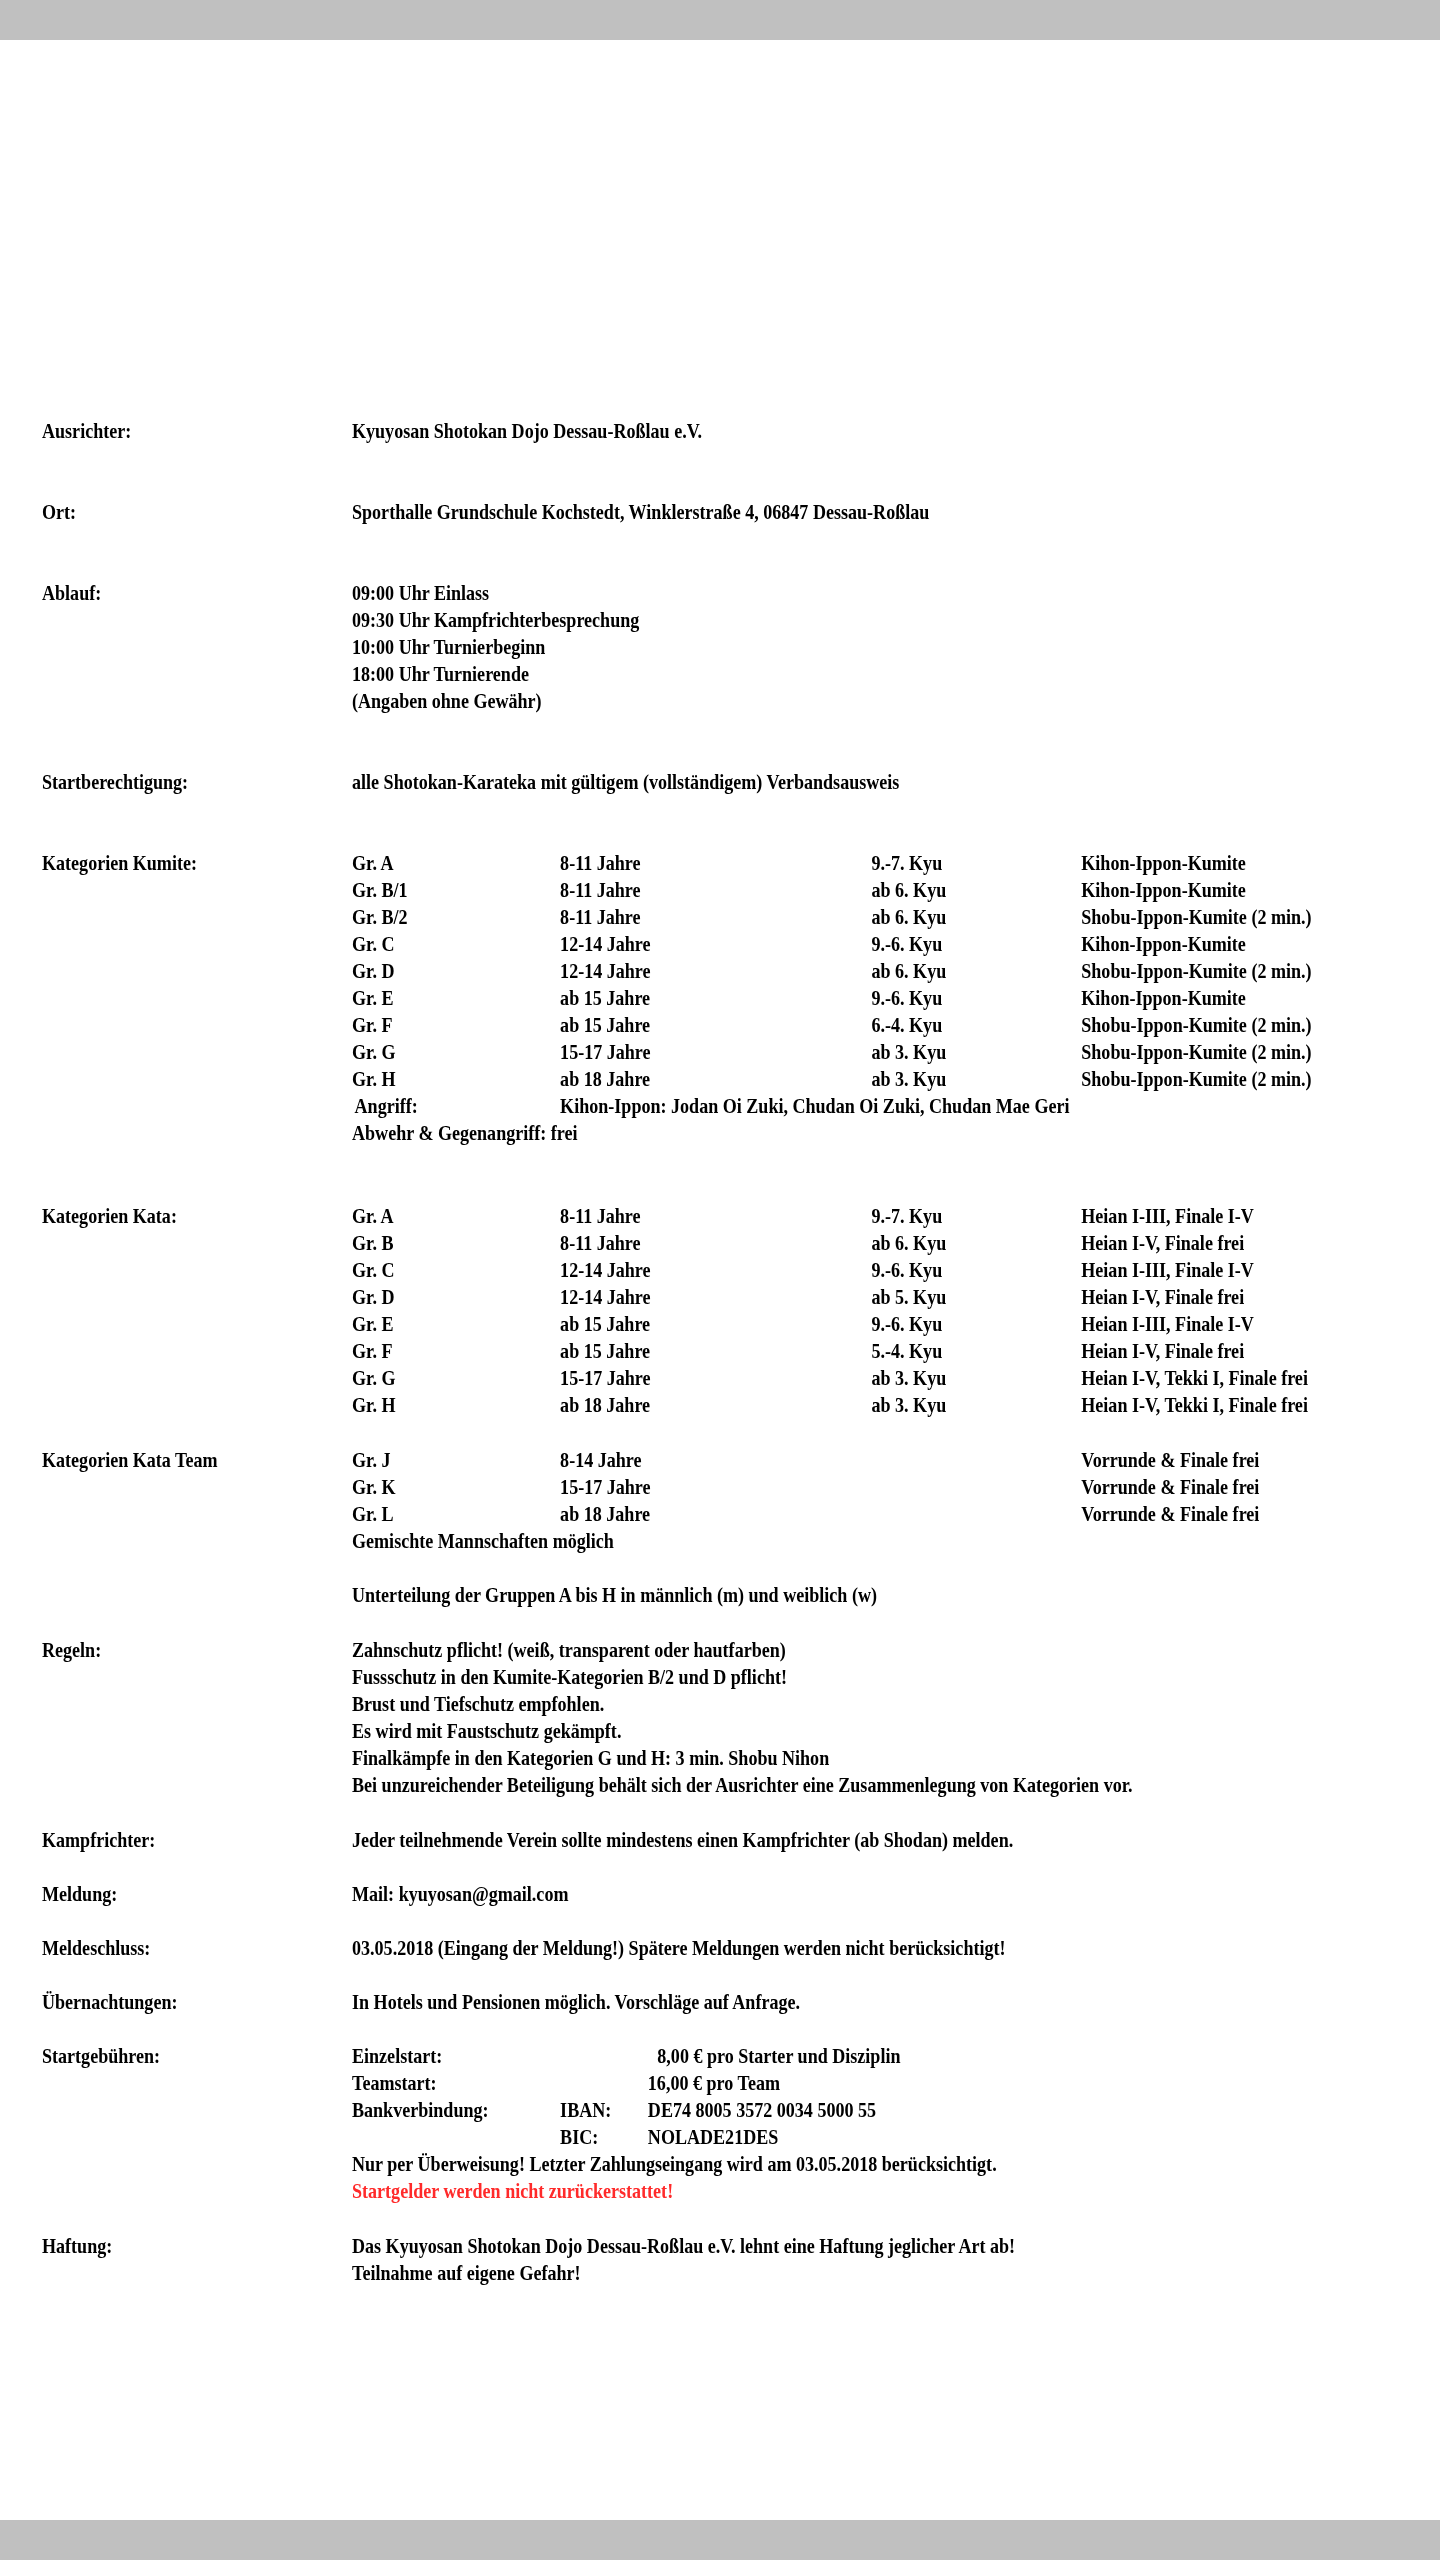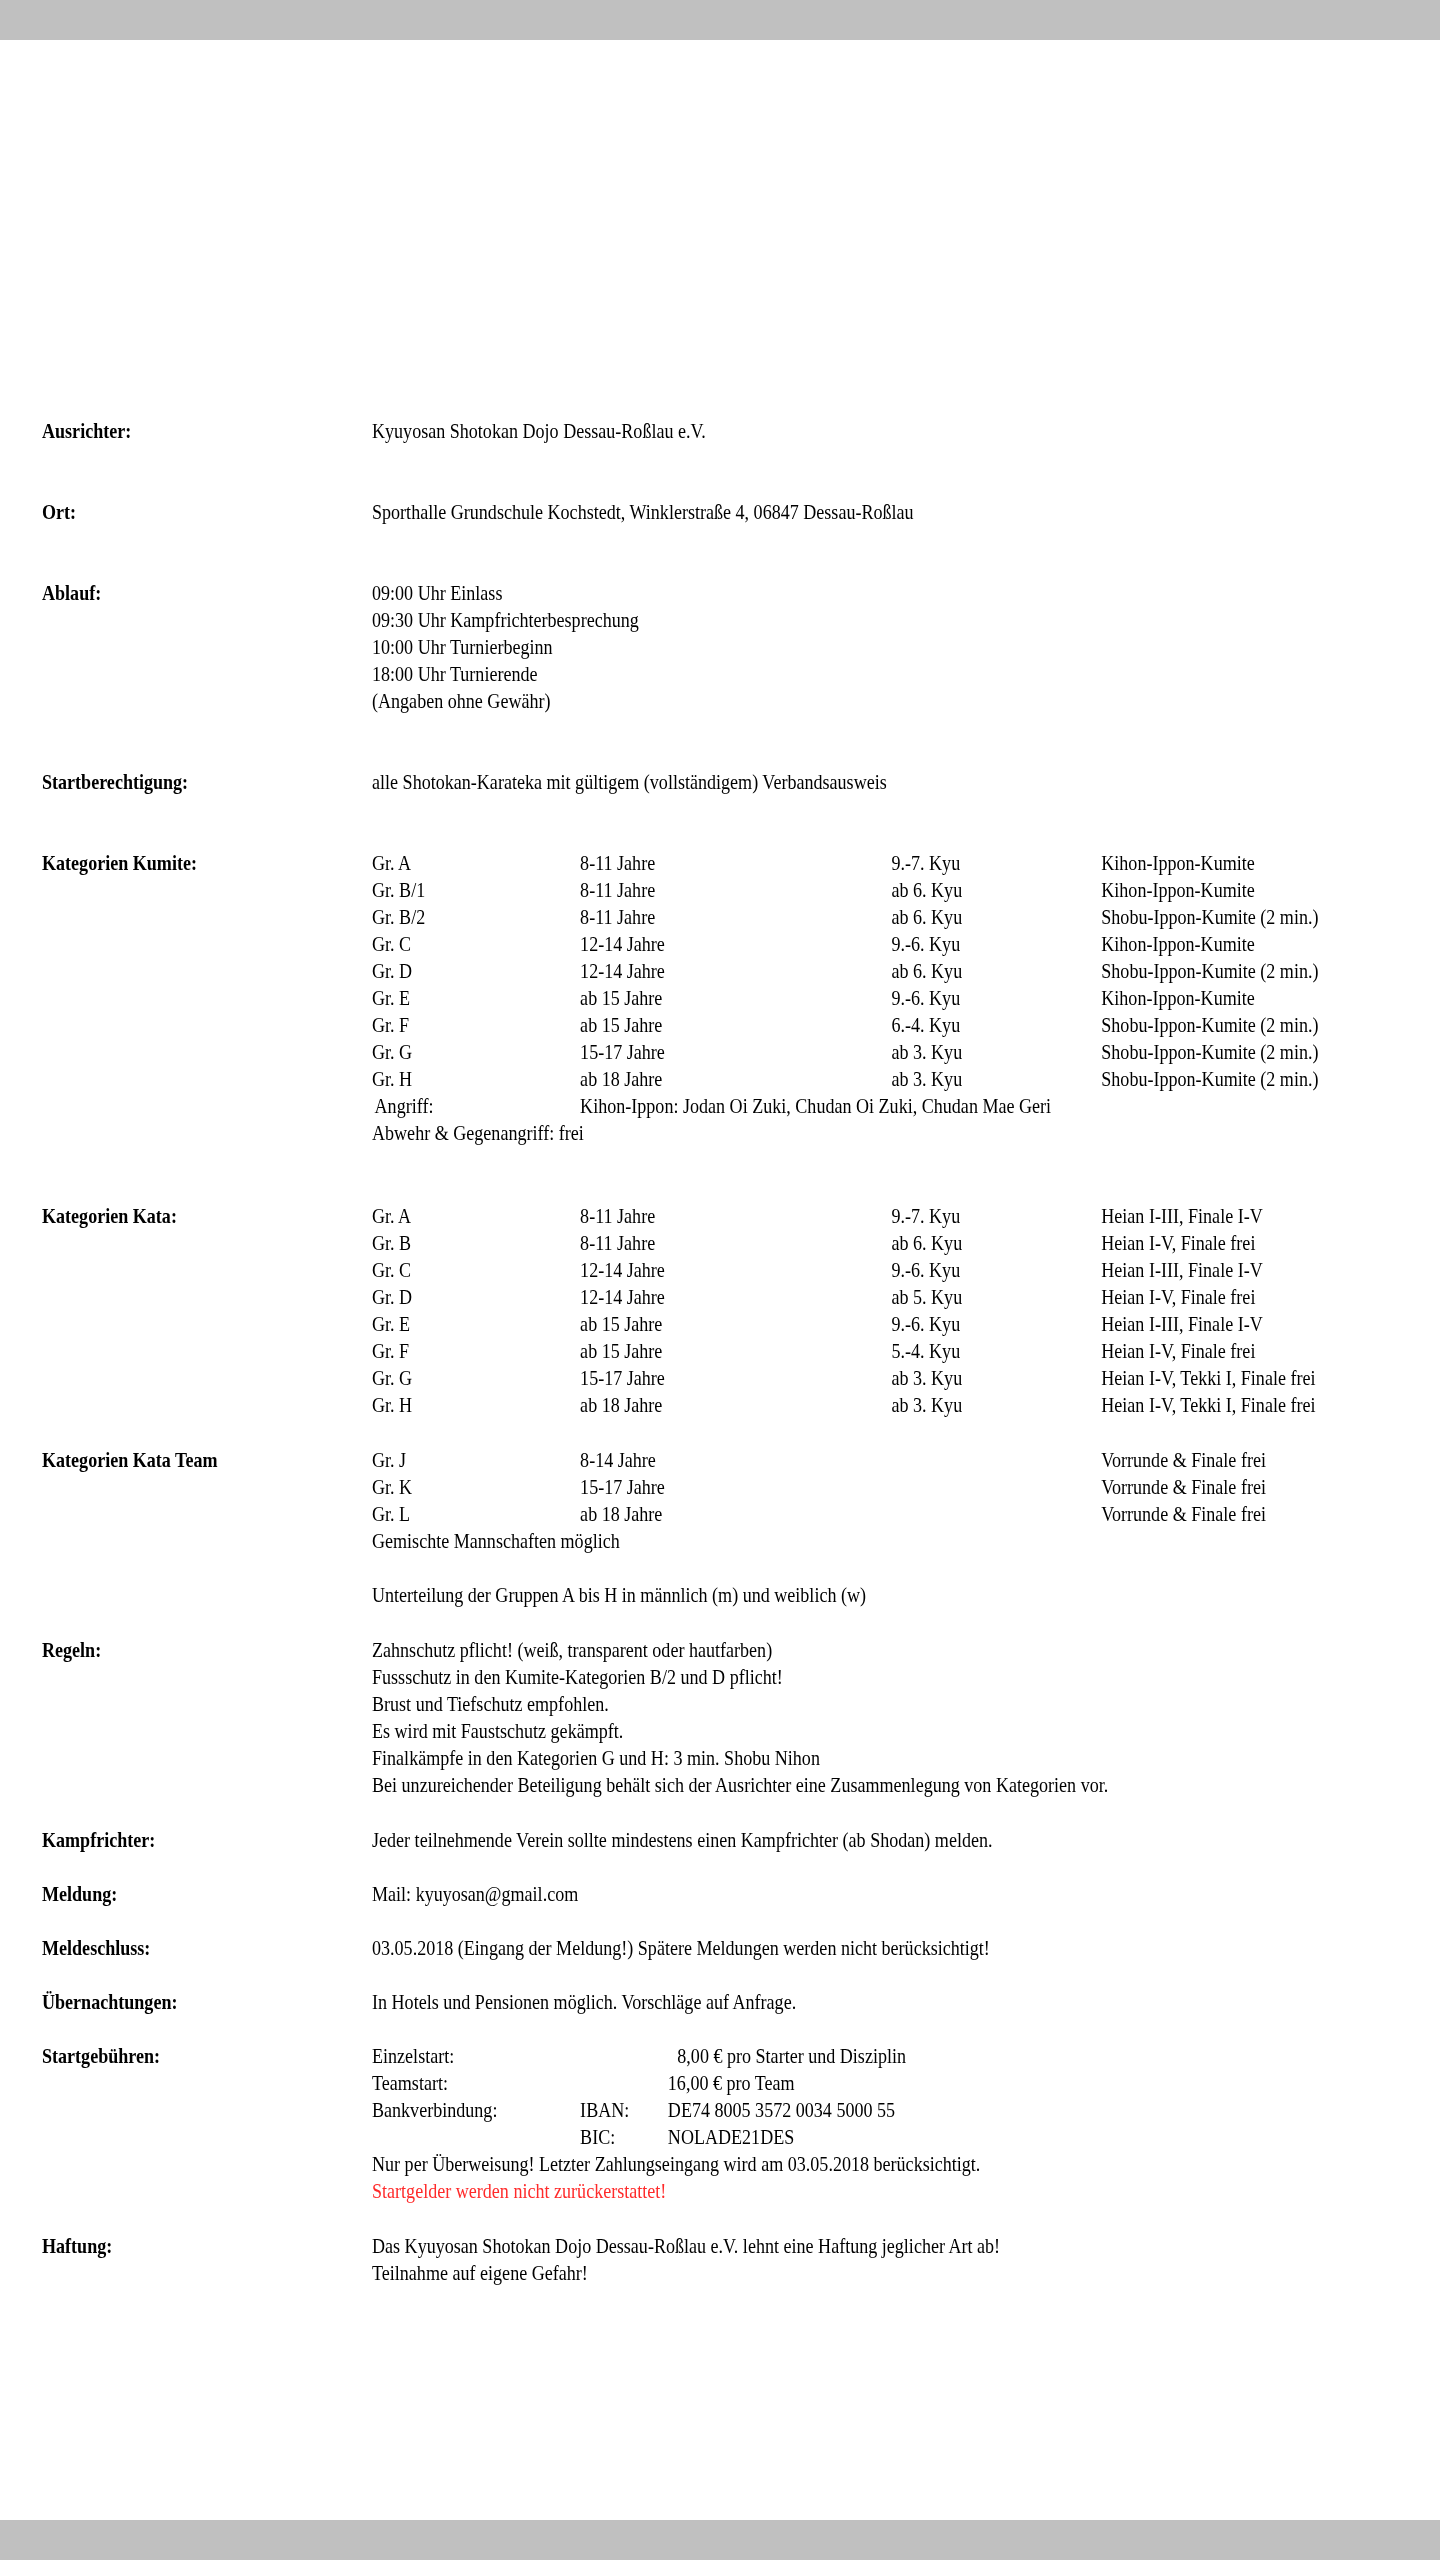--- a/index.html
+++ b/index.html
@@ -11,21 +11,21 @@
   }
   .bar { position: absolute; left: 0; width: 1440px; height: 40px; background: #c0c0c0; }
   .bar.top { top: 0; }
   .bar.bottom { top: 2520px; }
   .doc { position: absolute; left: 0; top: 0; width: 1440px; }
   .sec { position: absolute; left: 0; width: 1440px; }
   .lbl {
     position: absolute; left: 42px; top: 0; font-weight: bold;
     transform: scaleX(0.86); transform-origin: left top; white-space: nowrap;
   }
-  .val { position: absolute; left: 372px; top: 0; }
+  .val { position: absolute; left: 352px; top: 0; font-weight: bold; }
   .line {
     height: 27px; line-height: 27px; white-space: nowrap; position: relative;
     transform: scaleX(0.86); transform-origin: left top;
   }
   .lbl { line-height: 27px; }
   .c { position: absolute; top: 0; white-space: nowrap; }
   .c1 { left: 0; }
   .c2 { left: 242px; }
   .c3 { left: 604px; }
   .c4 { left: 848px; }

